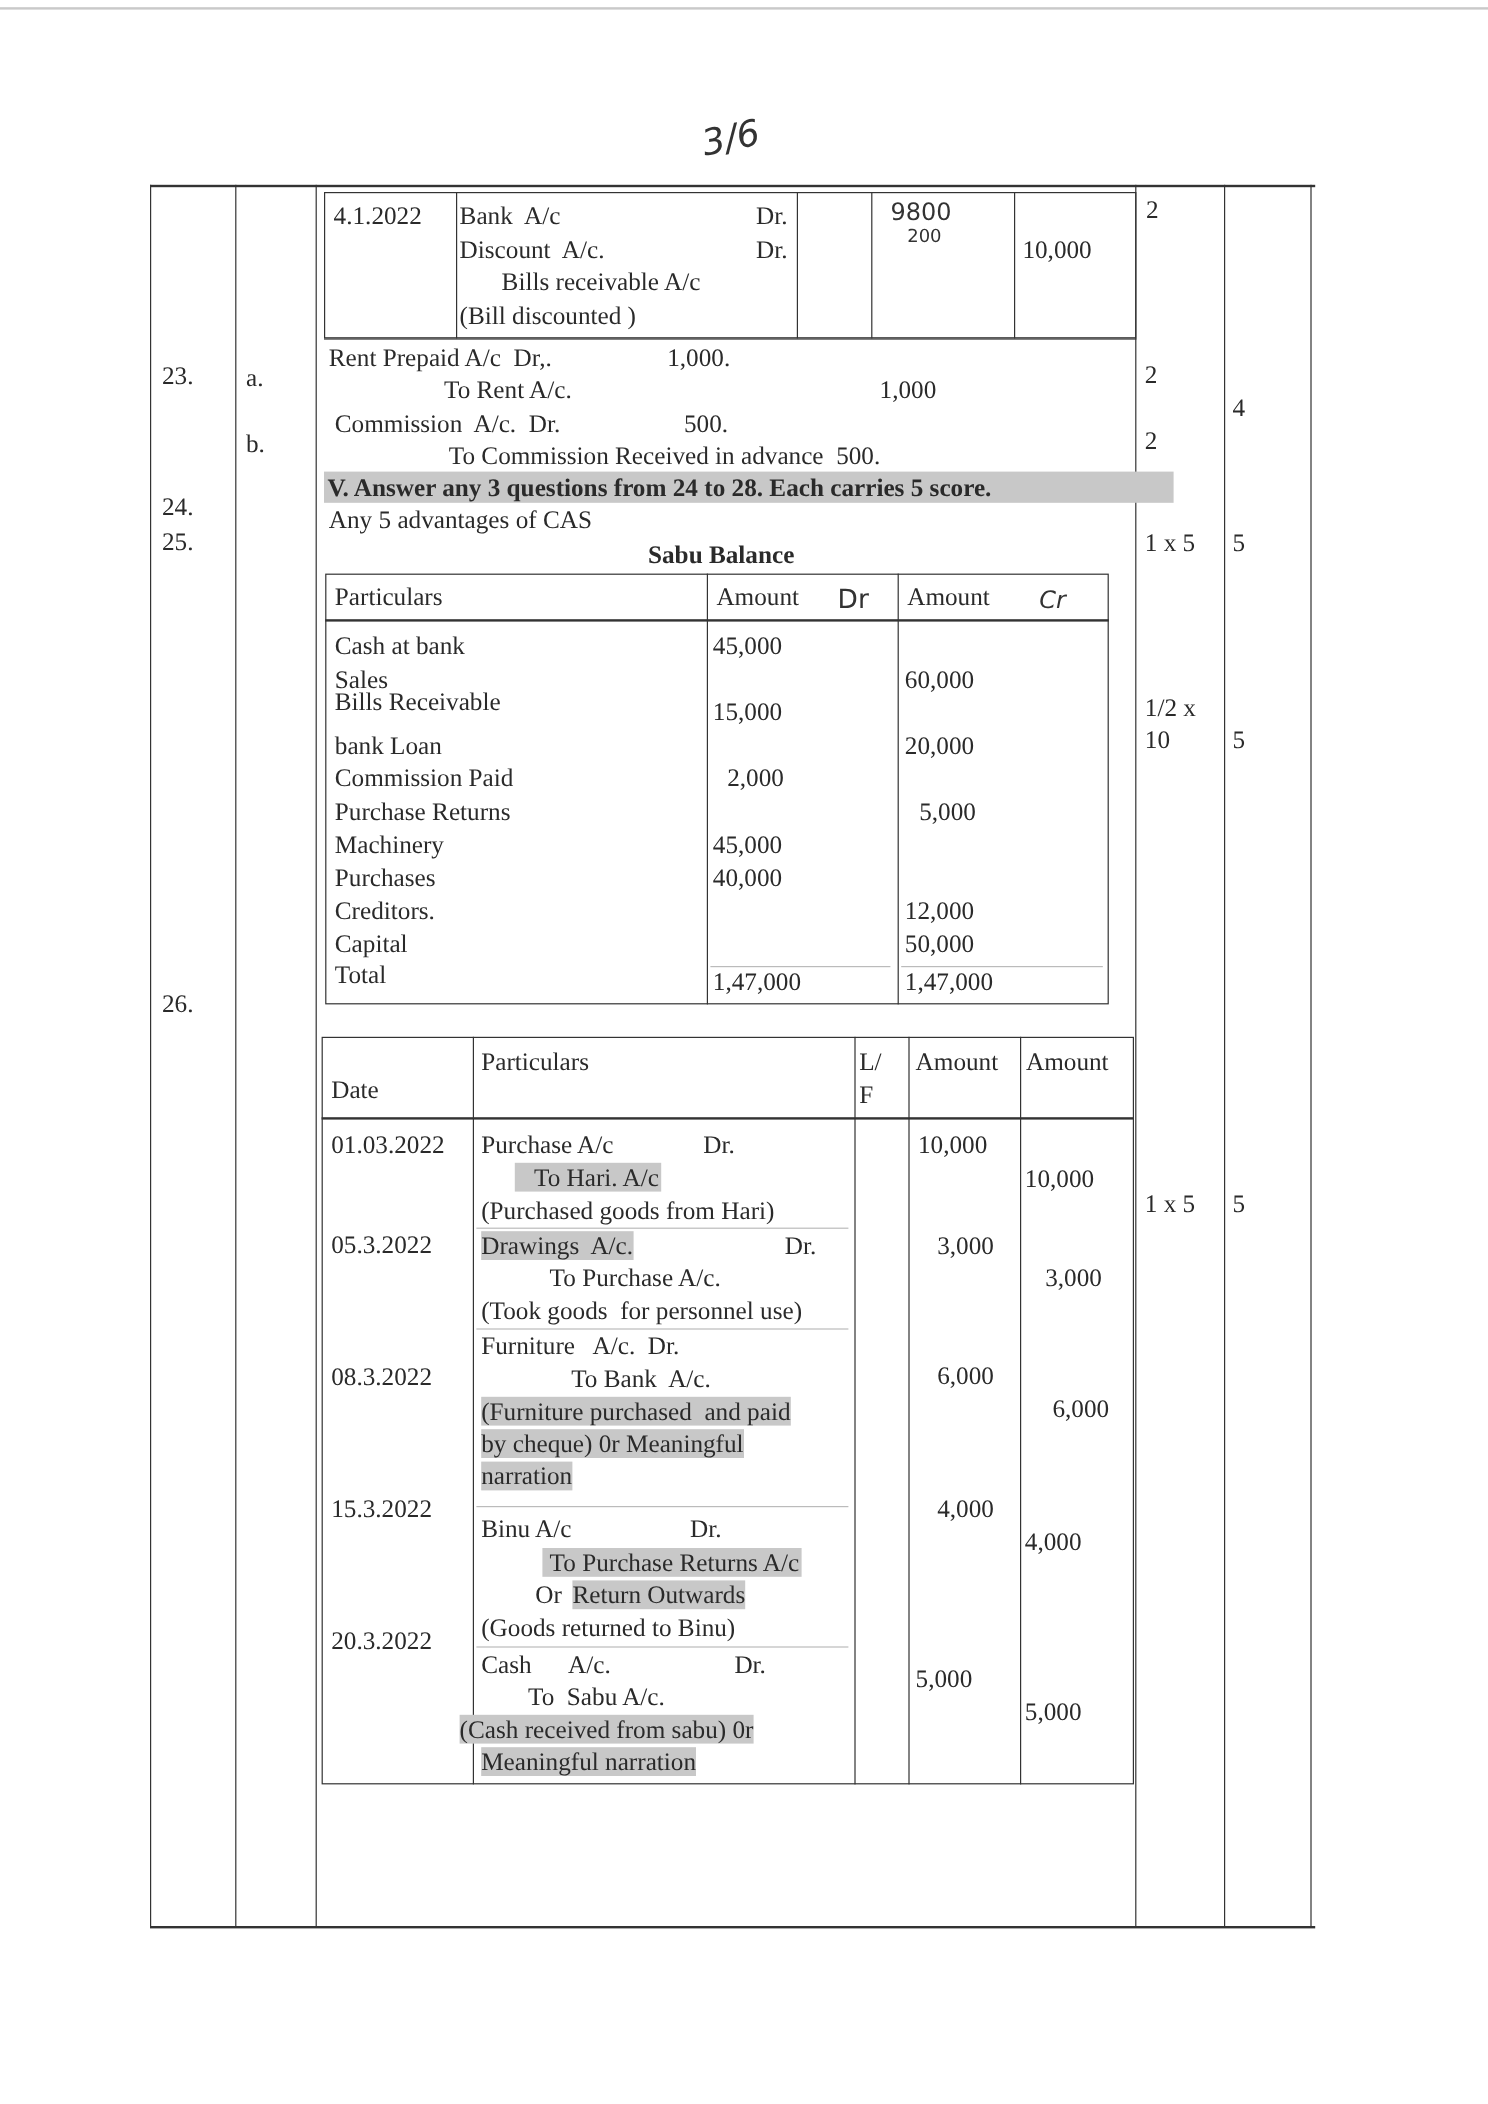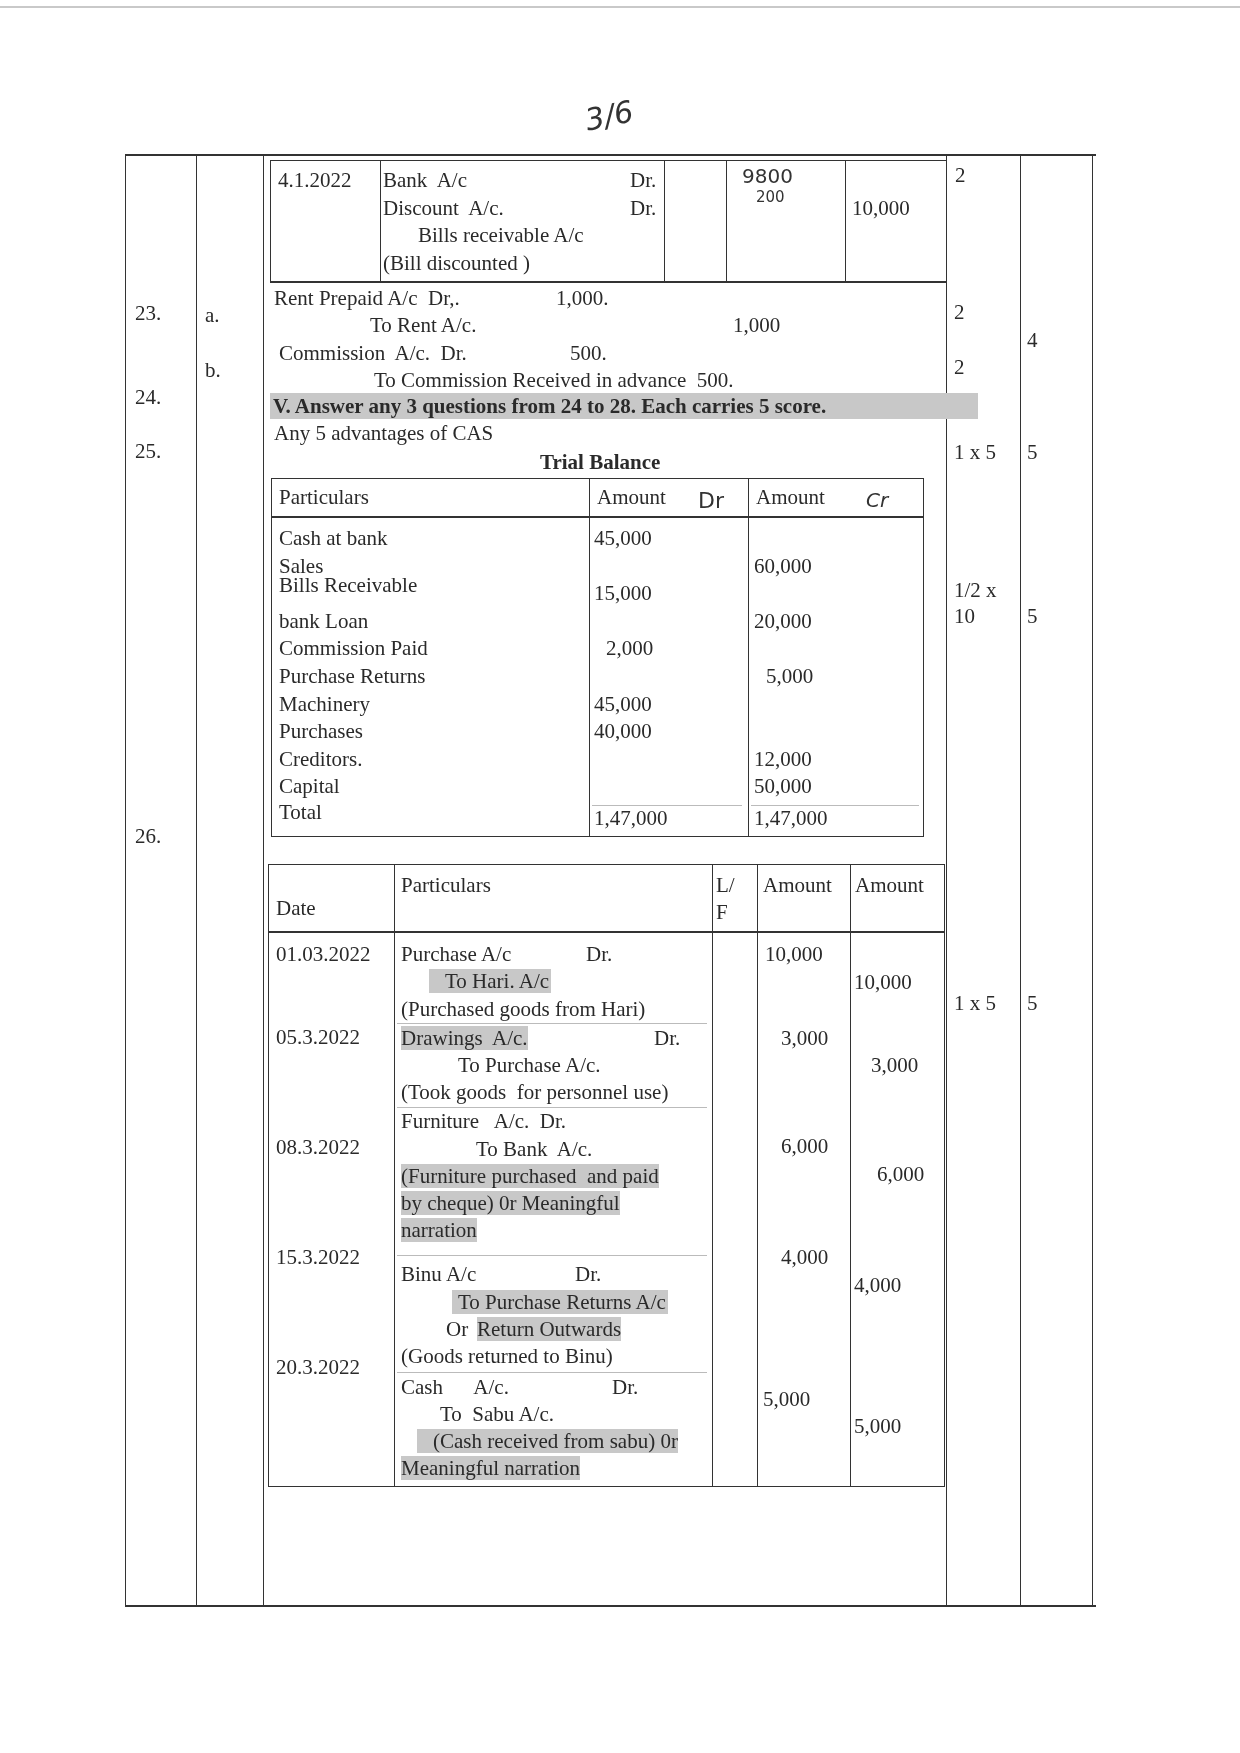--- a/index.html
+++ b/index.html
@@ -60,27 +60,27 @@
 <div class="t" style="left:279px; top:341px;">Commission  A/c.  Dr.</div>
 <div class="t" style="left:570px; top:341px;">500.</div>
 <div class="t" style="left:374px; top:368px;">To Commission Received in advance  500.</div>
 <div class="t" style="left:954px; top:300px;">2</div>
 <div class="t" style="left:954px; top:355px;">2</div>
 <div class="t" style="left:1027px; top:328px;">4</div>
 
 <div class="abs hl" style="left:270px; top:393px; width:708px; height:26px;"></div>
 <div class="t" style="left:273px; top:394px; font-weight:bold; font-size:21px;">V. Answer any 3 questions from 24 to 28. Each carries 5 score.</div>
 
-<div class="t" style="left:135px; top:385px;">24.</div>
+<div class="t" style="left:135px; top:410px;">24.</div>
 <div class="t" style="left:135px; top:439px;">25.</div>
 <div class="t" style="left:274px; top:421px;">Any 5 advantages of CAS</div>
 <div class="t" style="left:954px; top:440px;">1 x 5</div>
 <div class="t" style="left:1027px; top:440px;">5</div>
 
-<div class="t" style="left:540px; top:450px; font-weight:bold;">Trial Balance</div>
+<div class="t" style="left:540px; top:450px; font-weight:bold;">Sabu Balance</div>
 <div class="box" style="left:271px; top:478px; width:653px; height:359px;"></div>
 <div class="hlin" style="left:271px; top:516px; width:653px; height:2px;"></div>
 <div class="vl" style="left:589px; top:478px; height:359px;"></div>
 <div class="vl" style="left:748px; top:478px; height:359px;"></div>
 <div class="t" style="left:279px; top:485px;">Particulars</div>
 <div class="t" style="left:597px; top:485px;">Amount</div>
 <div class="hw" style="left:698px; top:488px; font-size:22px;">Dr</div>
 <div class="t" style="left:756px; top:485px;">Amount</div>
 <div class="hw" style="left:866px; top:488px; font-size:20px; font-style:italic;">Cr</div>
 
@@ -177,19 +177,19 @@
 <div class="t hl" style="left:477px; top:1317px;">Return Outwards</div>
 <div class="t" style="left:401px; top:1344px;">(Goods returned to Binu)</div>
 <div class="t" style="left:781px; top:1245px;">4,000</div>
 <div class="t" style="left:854px; top:1273px;">4,000</div>
 <div class="thin" style="left:397px; top:1372px; width:310px;"></div>
 
 <div class="t" style="left:276px; top:1355px;">20.3.2022</div>
 <div class="t" style="left:401px; top:1375px;">Cash      A/c.</div>
 <div class="t" style="left:612px; top:1375px;">Dr.</div>
 <div class="t" style="left:440px; top:1402px;">To  Sabu A/c.</div>
-<div class="t hl" style="left:417px; top:1429px;padding-left:16px;">(Cash received from sabu) 0r</div>
+<div class="t hl" style="left:383px; top:1429px;">(Cash received from sabu) 0r</div>
 <div class="t hl" style="left:401px; top:1456px;">Meaningful narration</div>
 <div class="t" style="left:763px; top:1387px;">5,000</div>
 <div class="t" style="left:854px; top:1414px;">5,000</div>
 
 <div class="t" style="left:954px; top:991px;">1 x 5</div>
 <div class="t" style="left:1027px; top:991px;">5</div>
 
 </body></html>

